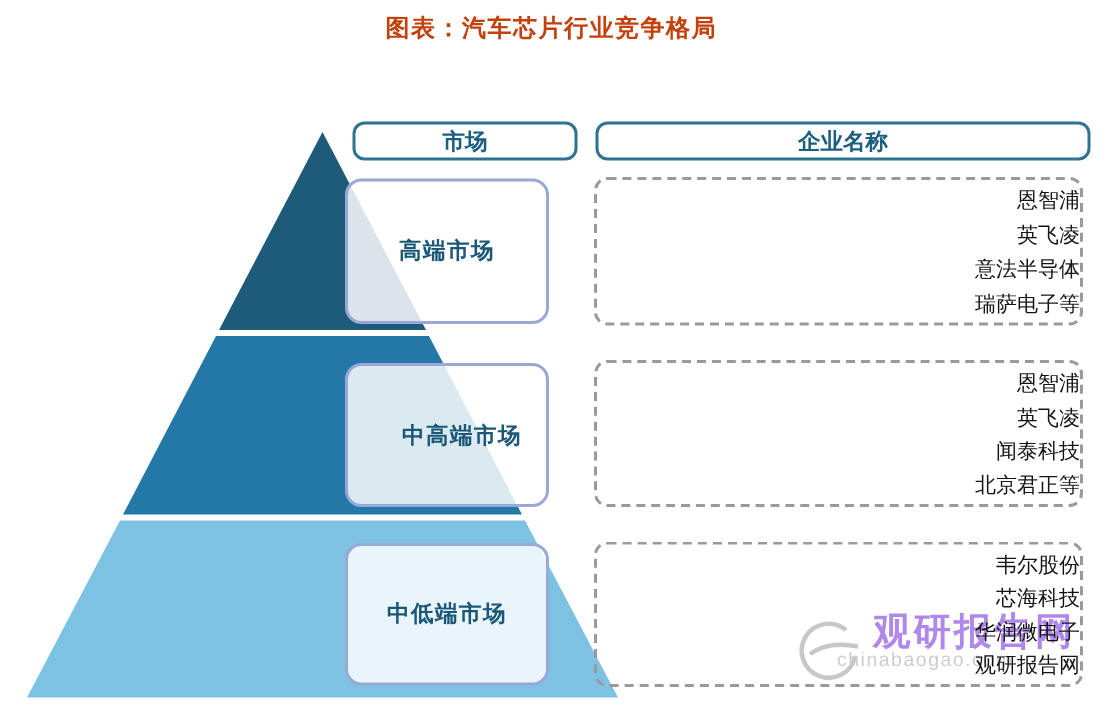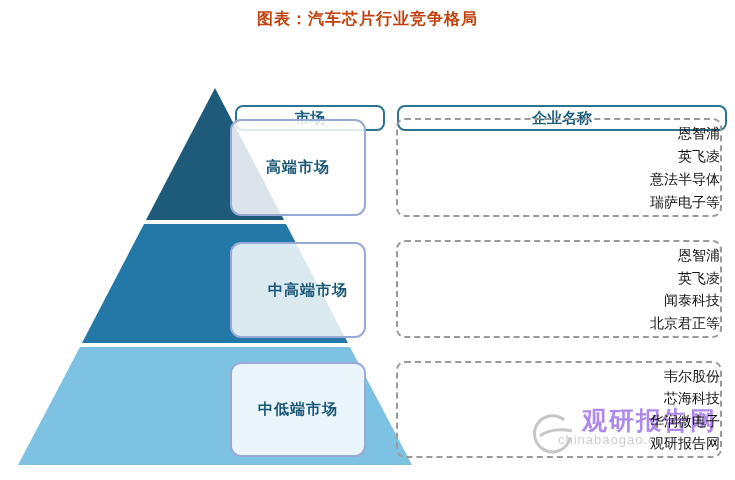--- a/index.html
+++ b/index.html
@@ -10,21 +10,21 @@
   .title {
     position:absolute; top:9px; left:0; width:100%; text-align:center;
     font-size:16px; font-weight:bold; color:#c2410c; letter-spacing:1px; z-index:4;
   }
   .pyramid-svg { position:absolute; left:0; top:0; z-index:1; }
 
   .header-box {
     position:absolute; top:81px; height:26px; box-sizing:border-box;
     background:#ffffff; border:2px solid #2e7492; border-radius:8px;
     display:flex; align-items:center; justify-content:center;
-    font-weight:bold; font-size:15px; color:#1b5e80; z-index:3;margin-top:24px;
+    font-weight:bold; font-size:15px; color:#1b5e80; z-index:3;
   }
   .header-market  { left:235px; width:150px; }
   .header-company { left:397px; width:330px; }
 
   .market-box {
     position:absolute; left:230px; width:136px; box-sizing:border-box;
     background:rgba(255,255,255,0.84); border:2px solid #98a9d8; border-radius:11px;
     display:flex; align-items:center; justify-content:center;
     font-weight:bold; font-size:15px; color:#1b5878; z-index:3;
     letter-spacing:1px;

